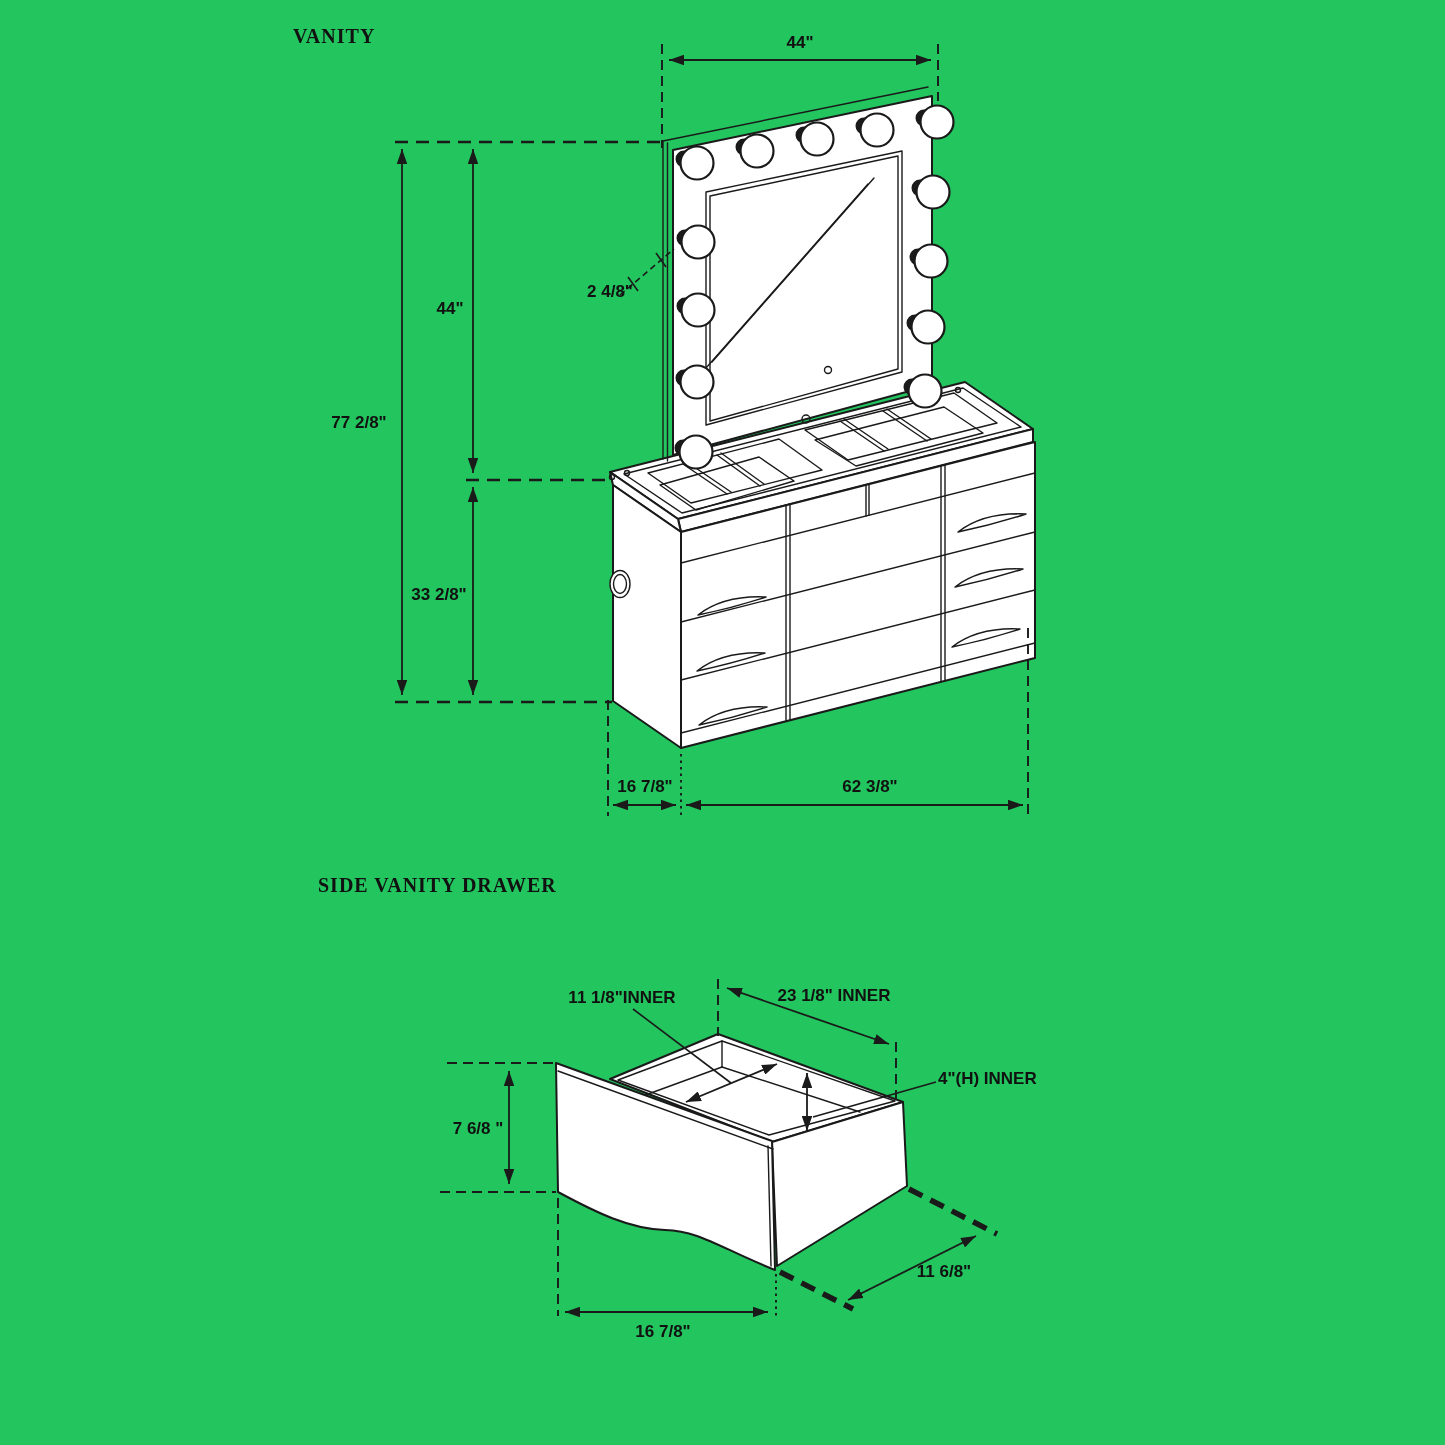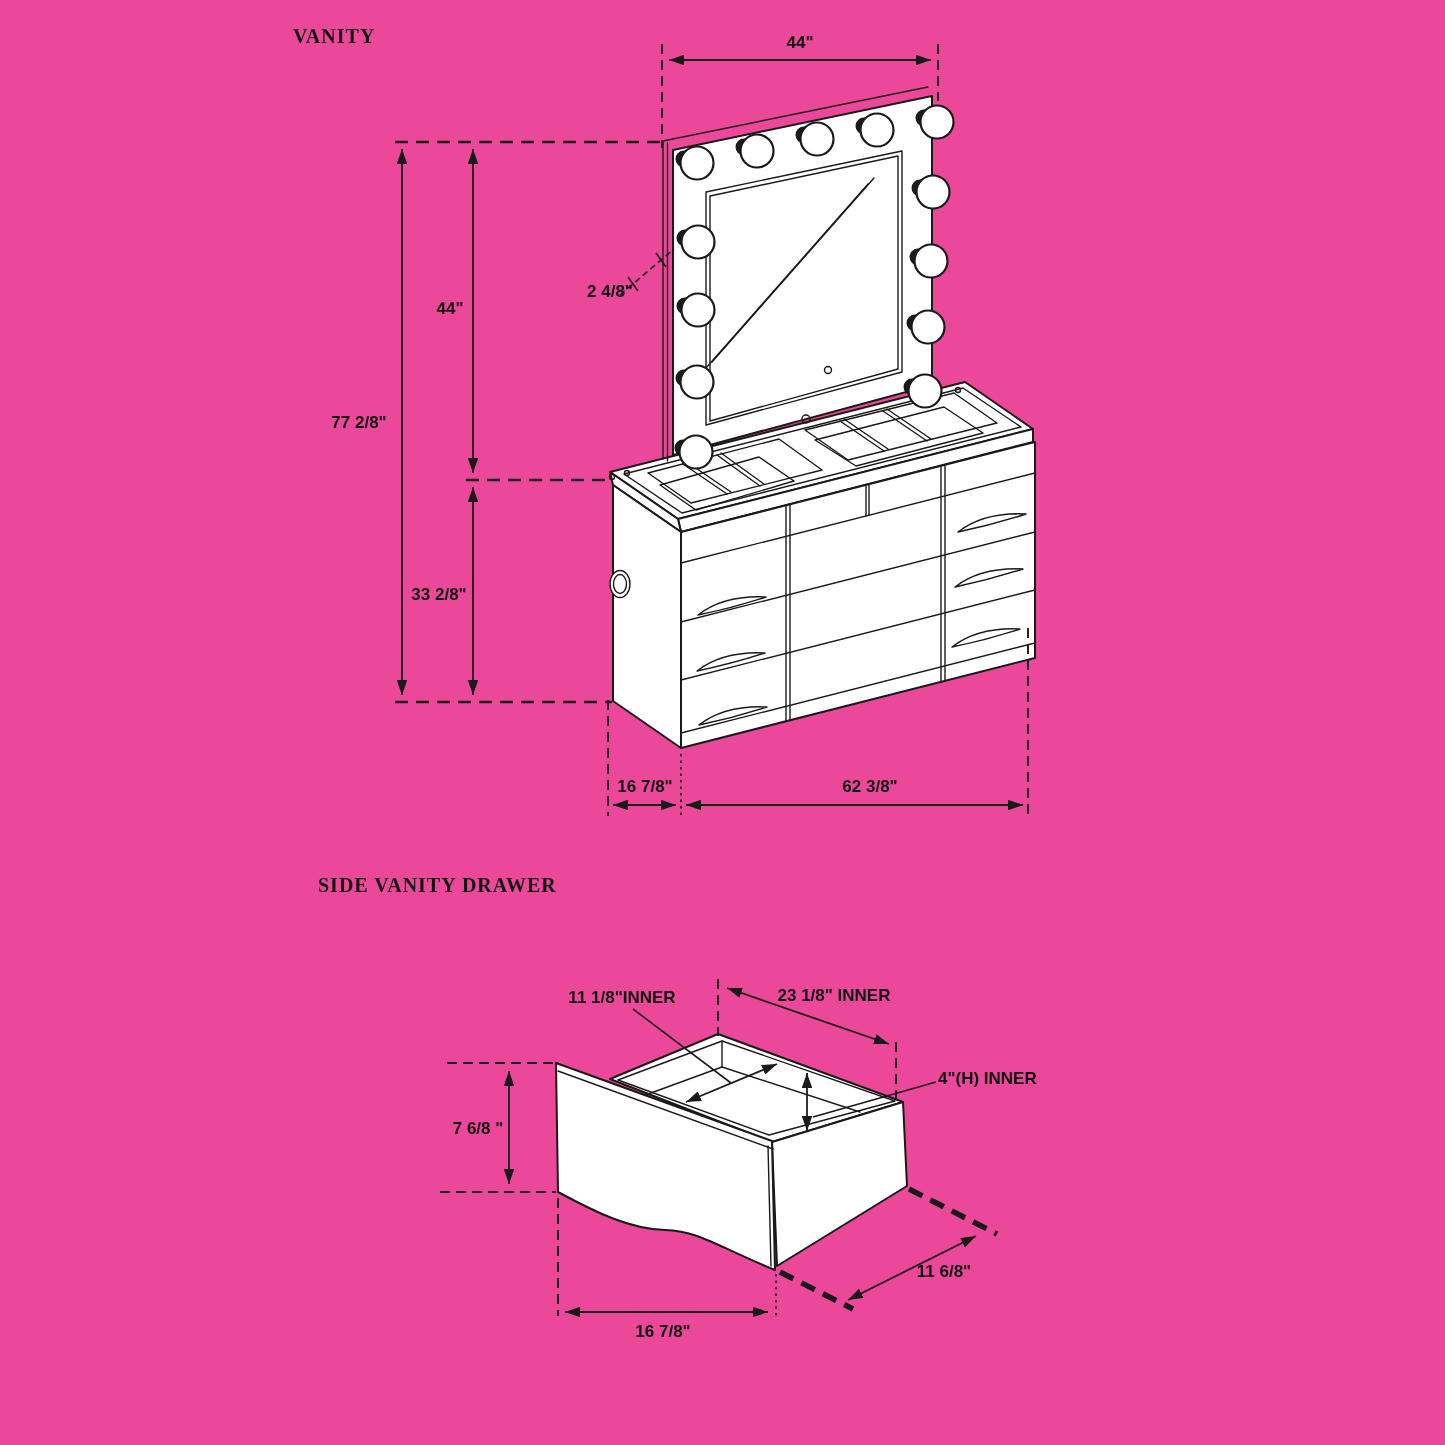--- a/index.html
+++ b/index.html
@@ -1,16 +1,16 @@
 <!DOCTYPE html>
 <html><head>
 <meta charset="utf-8">
 <style>
   html,body{margin:0;padding:0;background:#fff;}
-  .stage{position:relative;width:1445px;height:1445px;background:#ec4899;overflow:hidden;}
+  .stage{position:relative;width:1445px;height:1445px;background:#22c55e;overflow:hidden;}
   svg{display:block}
   .ln15{fill:none;stroke:#1a1a1a;stroke-width:1.4;stroke-linejoin:round;stroke-linecap:round}
   .fw{fill:#ffffff;stroke:#1a1a1a;stroke-width:2;stroke-linejoin:round}
   .fw15{fill:#ffffff;stroke:#1a1a1a;stroke-width:1.4;stroke-linejoin:round}
   .dash{fill:none;stroke:#1a1a1a;stroke-width:1.9;stroke-dasharray:10 6}
   .dashb{fill:none;stroke:#1a1a1a;stroke-width:2.6;stroke-dasharray:13 8}
   .dot{fill:none;stroke:#1a1a1a;stroke-width:1.9;stroke-dasharray:2.5 4}
   .thick{fill:none;stroke:#1a1a1a;stroke-width:5.5;stroke-dasharray:15 9;stroke-linecap:butt}
   .dim{fill:none;stroke:#1a1a1a;stroke-width:1.8;marker-start:url(#ah);marker-end:url(#ah)}
   .lead{fill:none;stroke:#1a1a1a;stroke-width:1.6}

